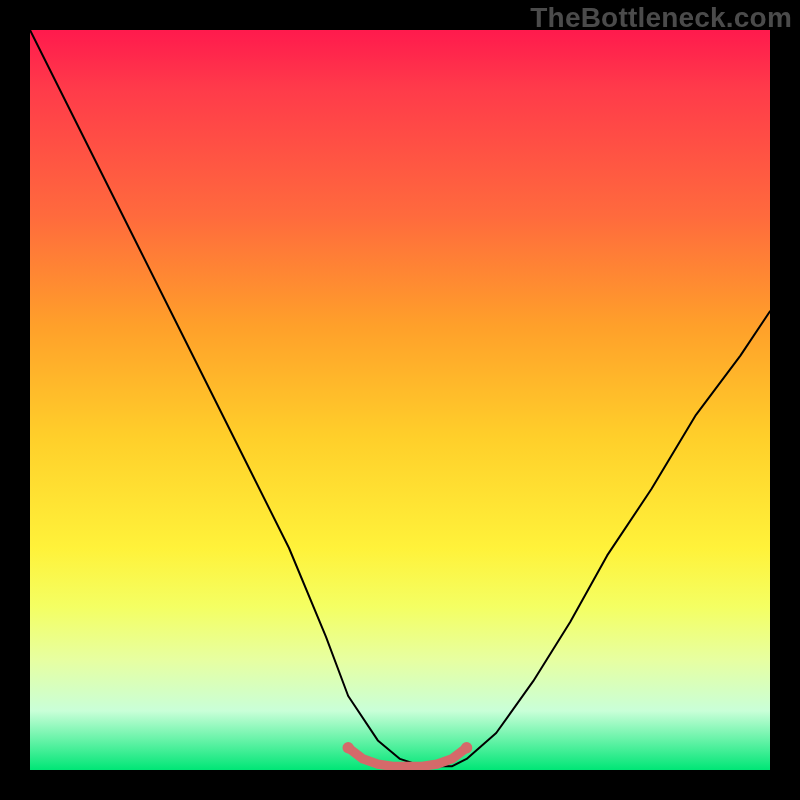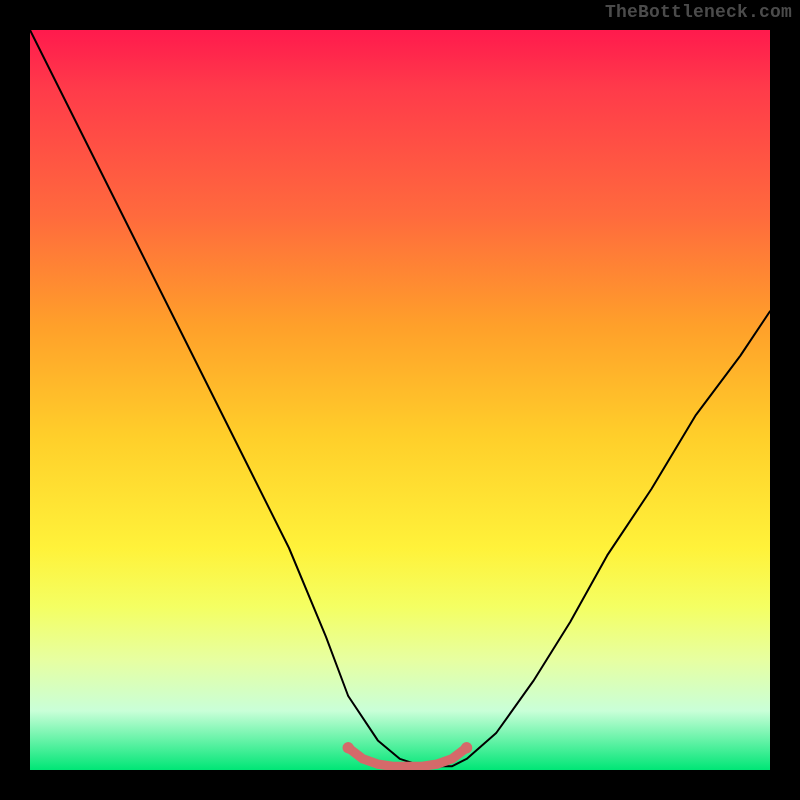--- a/index.html
+++ b/index.html
@@ -13,26 +13,25 @@
   }
   .wrap {
     position: relative;
     width: 800px;
     height: 800px;
   }
   .watermark {
     position: absolute;
     top: 2px;
     right: 8px;
-    font-size: 18px;
+    font-size: 28px;
     font-weight: 600;
     color: #4b4b4b;
     letter-spacing: 0.2px;
     z-index: 5;
-    font-family: Liberation Mono, monospace;
   }
   .plot-frame {
     position: absolute;
     left: 30px;
     top: 30px;
     width: 740px;
     height: 740px;
     background: linear-gradient(
       to bottom,
       #ff1a4d 0%,

